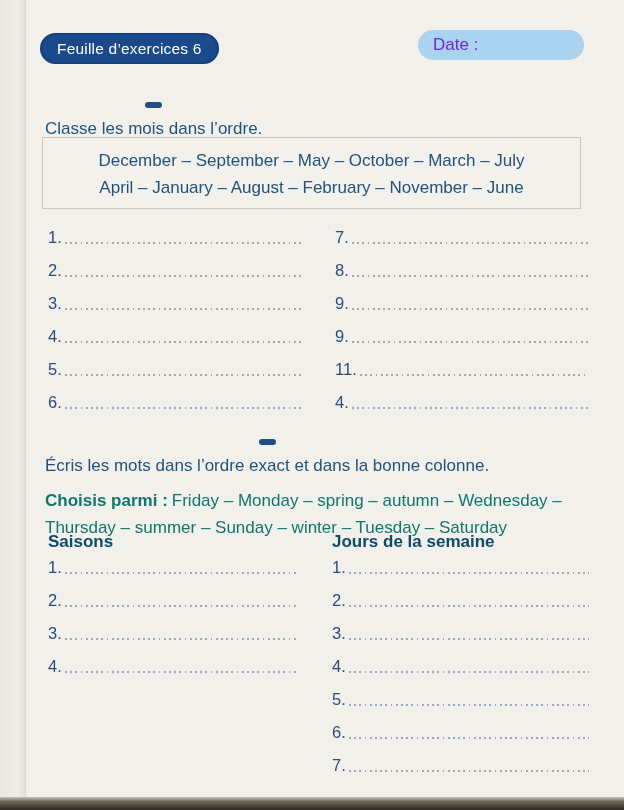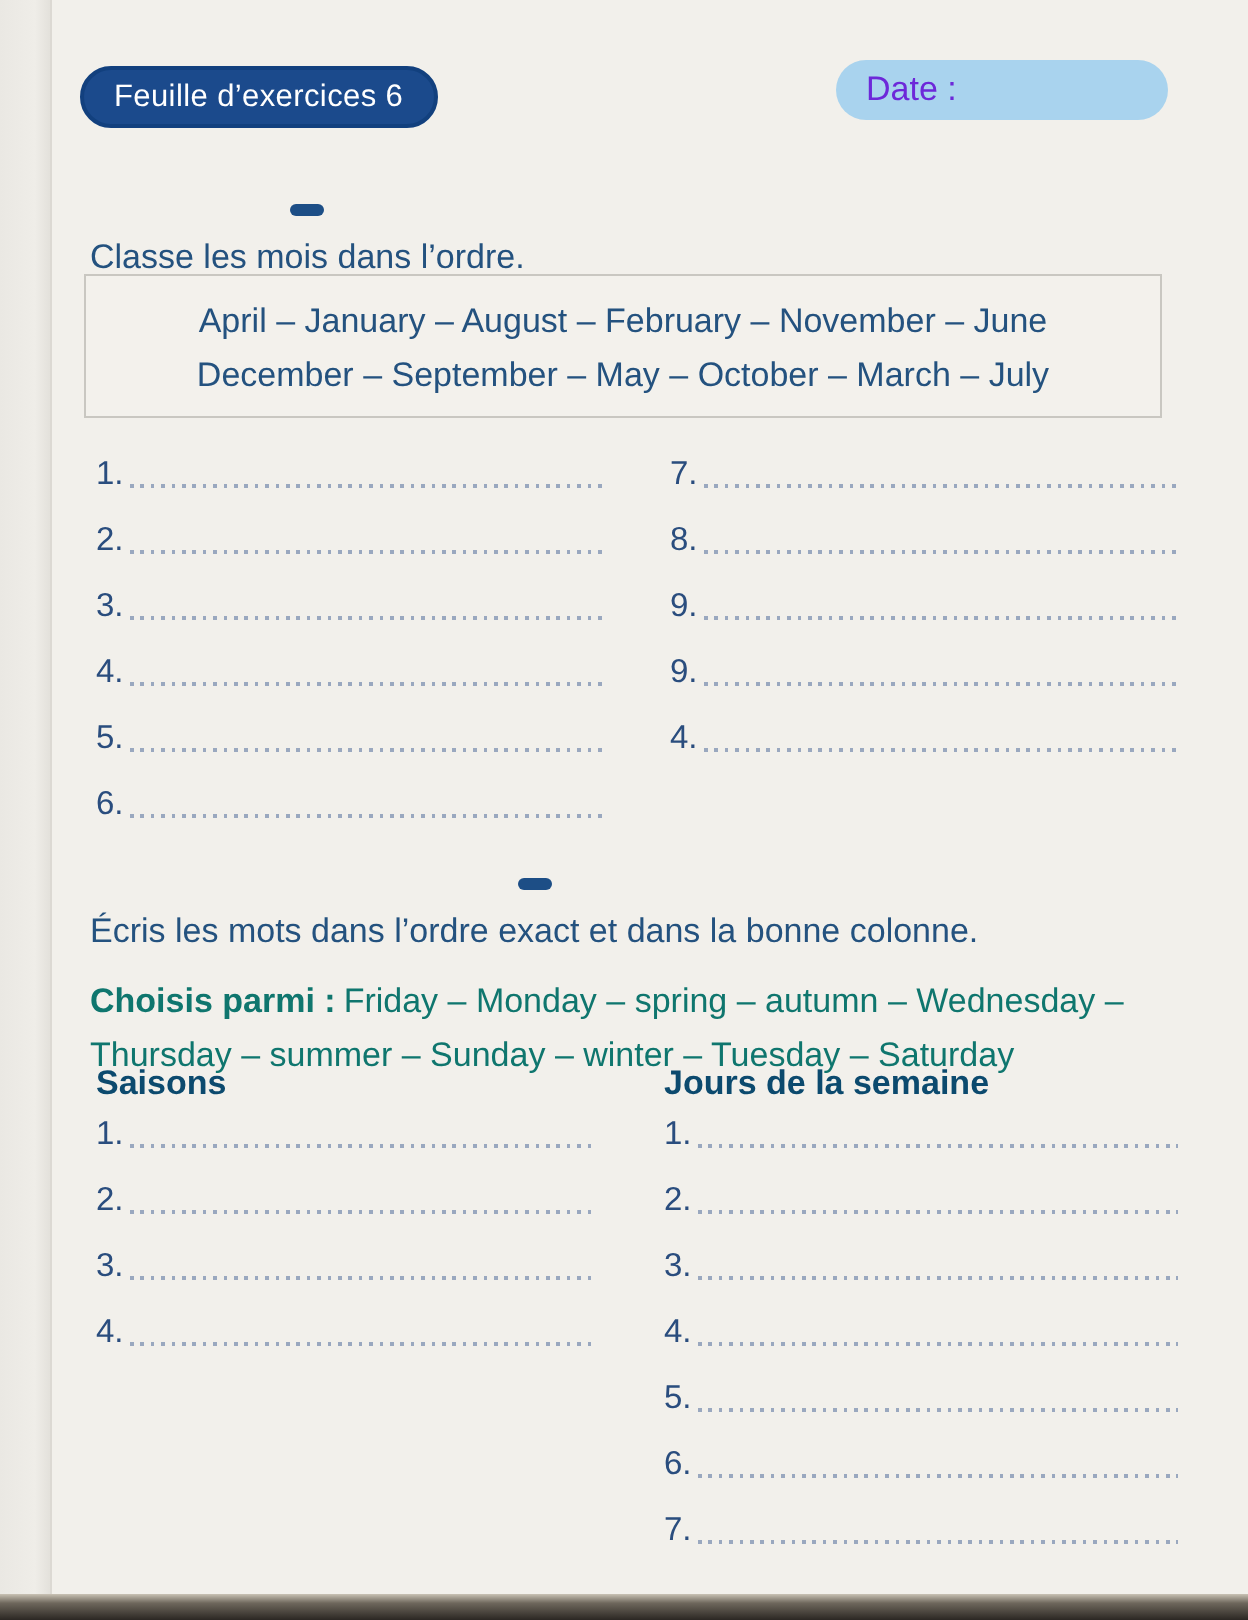--- a/index.html
+++ b/index.html
@@ -102,22 +102,22 @@
 
 <div class="ws-badge">Feuille d’exercices 6</div>
 <div class="date-badge">Date :</div>
 
 <div class="instruction" id="instr1">
   <span class="dash"></span>
   <span>Classe les mois dans l’ordre.</span>
 </div>
 
 <div class="word-box">
+  <div>December – September – May – October – March – July</div>
   <div>April – January – August – February – November – June</div>
-  <div>December – September – May – October – March – July</div>
 </div>
 
 <div class="col" id="ex1-left">
   <div class="row">
       <span class="num">1.</span>
       <span class="dots"></span>
     </div>
   <div class="row">
       <span class="num">2.</span>
       <span class="dots"></span>
@@ -148,20 +148,24 @@
   <div class="row">
       <span class="num">8.</span>
       <span class="dots"></span>
     </div>
   <div class="row">
       <span class="num">9.</span>
       <span class="dots"></span>
     </div>
   <div class="row">
       <span class="num">9.</span>
+      <span class="dots"></span>
+    </div>
+  <div class="row">
+      <span class="num">11.</span>
       <span class="dots"></span>
     </div>
   <div class="row">
       <span class="num">4.</span>
       <span class="dots"></span>
     </div>
 </div>
 
 <div class="instruction" id="instr2">
   <span class="dash"></span>

